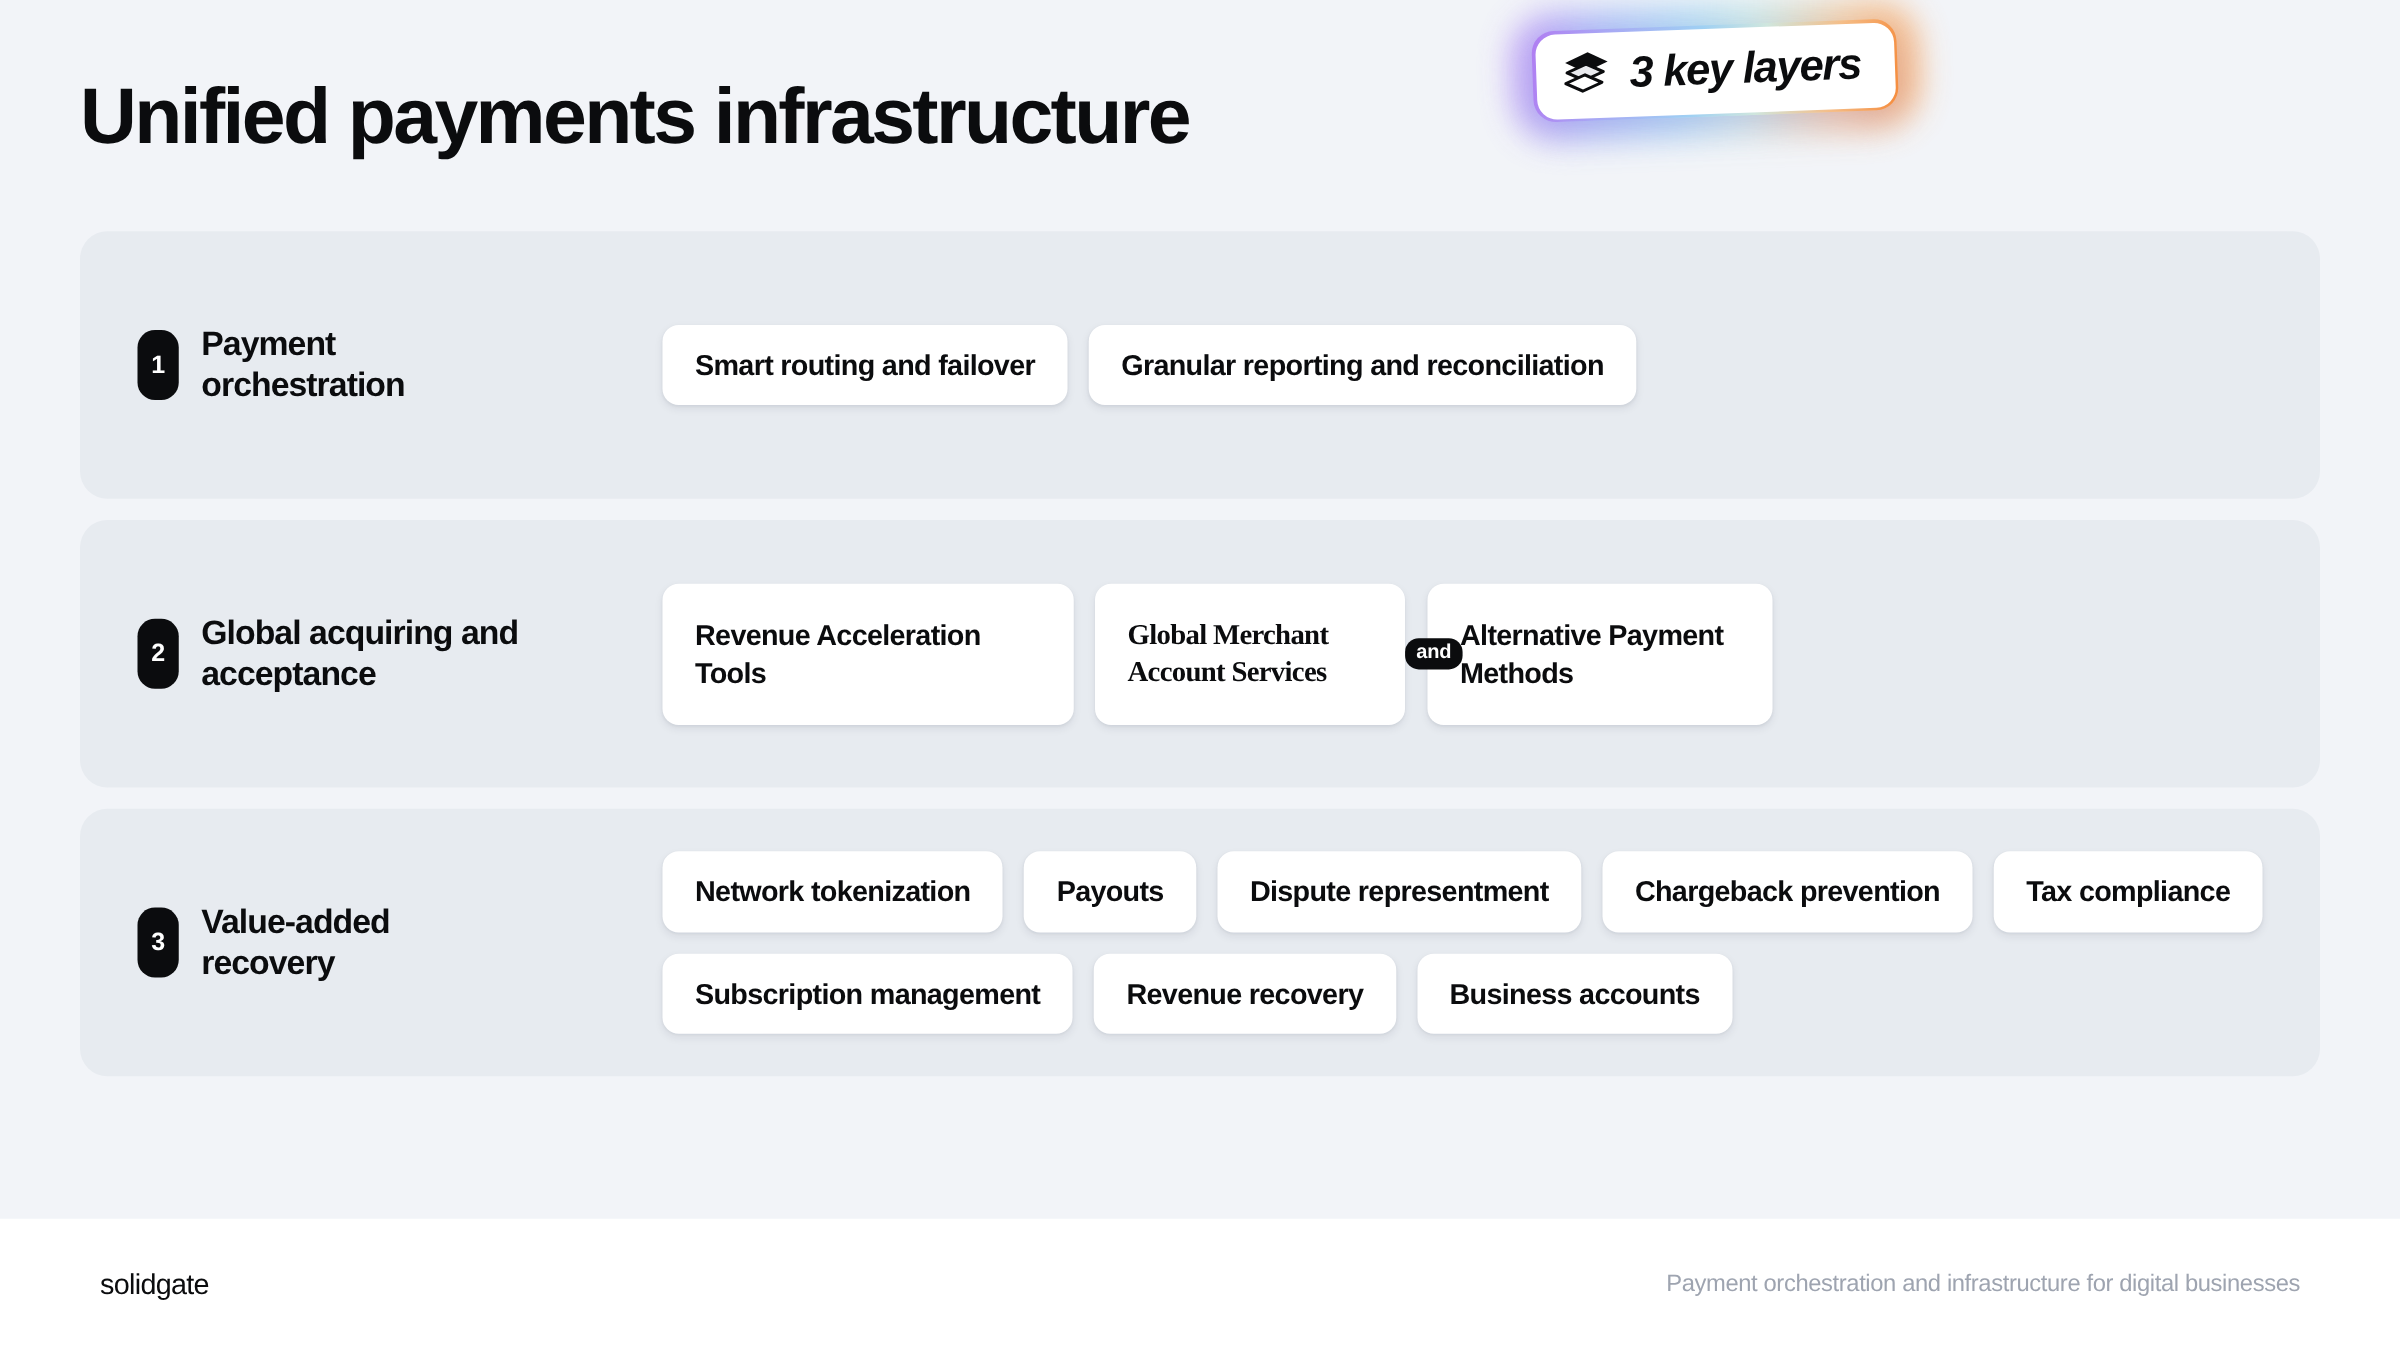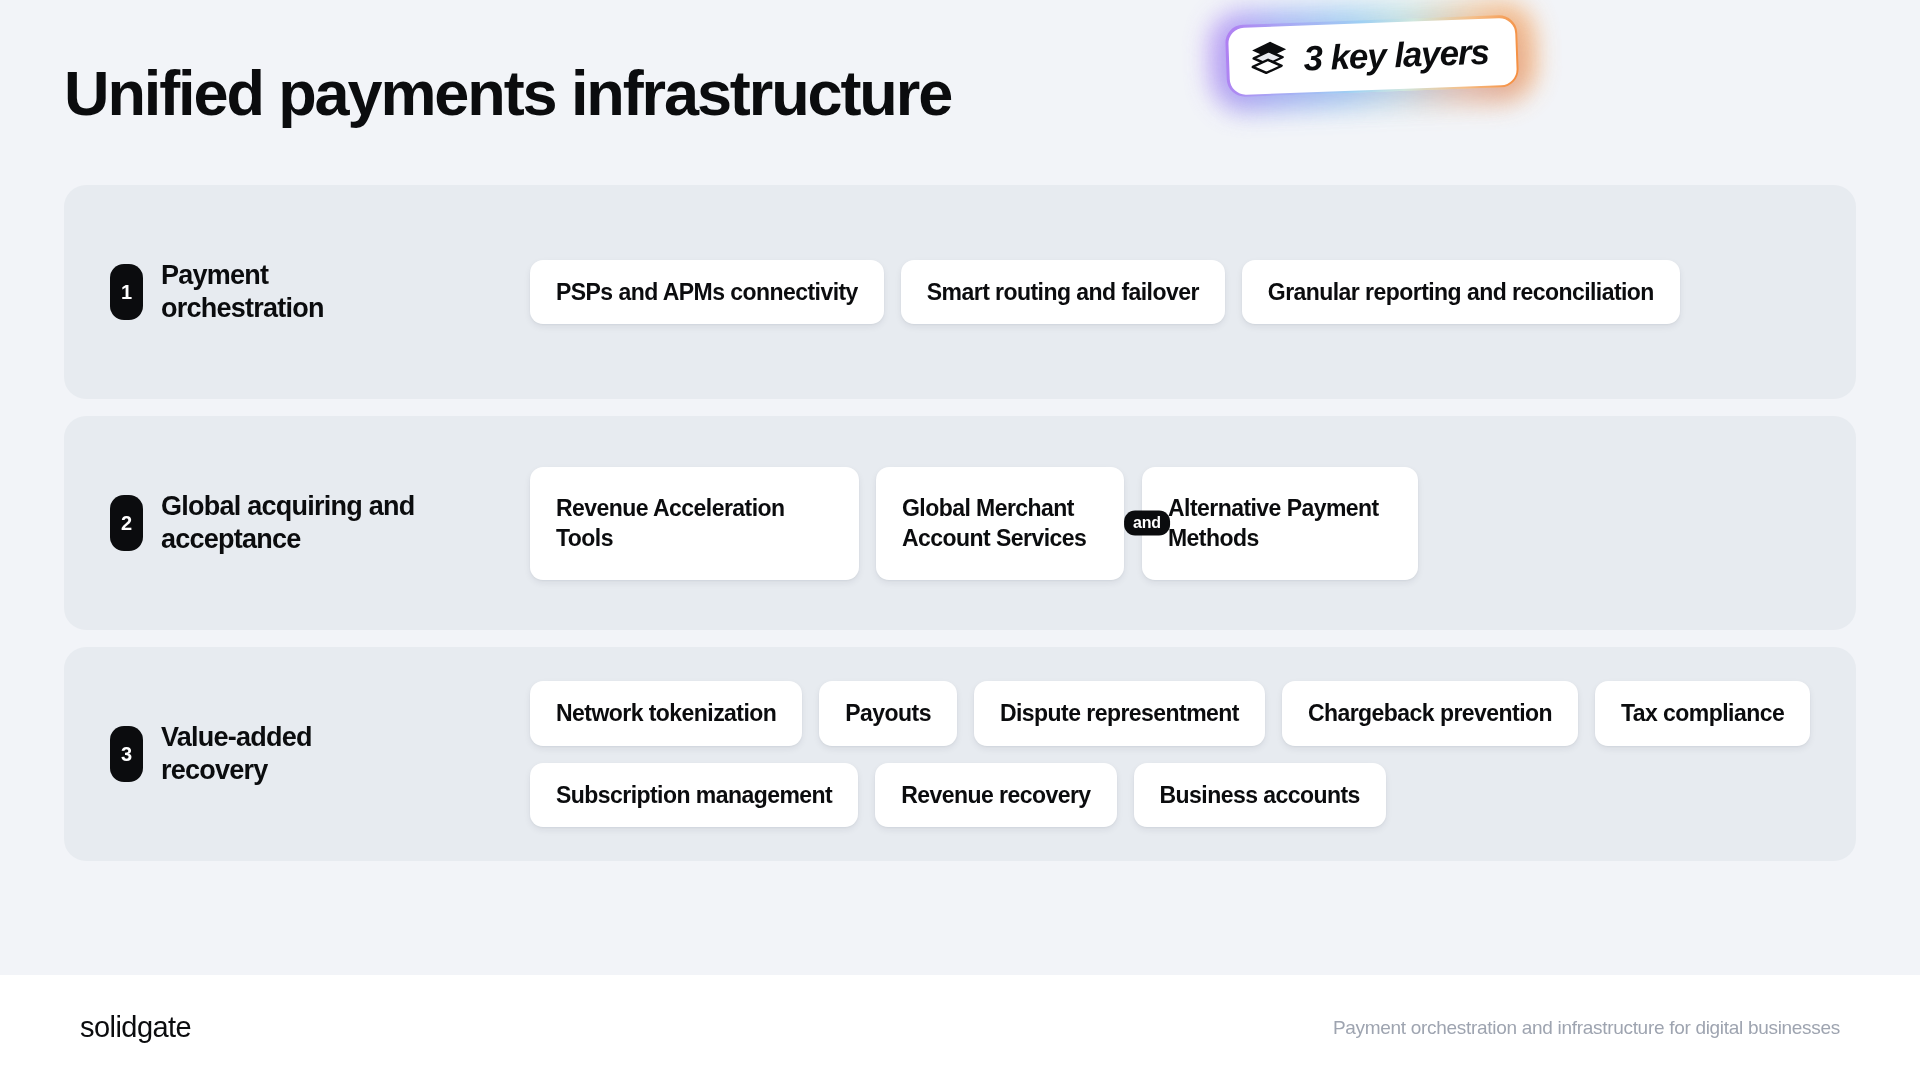--- a/index.html
+++ b/index.html
@@ -183,21 +183,21 @@
     min-height: 113px;
     display: flex;
     align-items: center;
     padding: 17px 26px;
     white-space: normal;
   }
 
   .chip.tall span { display: block; }
 
   .chip-w1 { width: 329px; }
-  .chip-w2 { width: 248px; }
+  .chip-w2 { width: 248px; font-family: Liberation Serif, serif; }
   .chip-w3 { width: 276px; }
 
   
   .chip-group {
     display: flex;
     align-items: center;
     position: relative;
   }
 
   .chip-group .chip.tall:first-child { margin-right: 18px; }
@@ -223,21 +223,21 @@
     flex: 0 0 auto;
     height: 105px;
     background: #ffffff;
     display: flex;
     align-items: center;
     justify-content: space-between;
     padding: 0 80px;
   }
 
   .footer-logo {
-    font-size: 29px;
+    font-size: 23px;
     font-weight: 400;
     letter-spacing: -.55px;
     color: #0b0c0e;
   }
 
   .footer-tagline {
     font-size: 19px;
     font-weight: 400;
     letter-spacing: -.3px;
     color: #9ea4b0;
@@ -273,21 +273,20 @@
     </div>
 
     <div class="rows">
 
       <div class="row">
         <div class="row-head">
           <div class="row-num">1</div>
           <div class="row-title">Payment orchestration</div>
         </div>
         <div class="row-chips">
-          <div class="chip">PSPs and APMs connectivity</div>
           <div class="chip">Smart routing and failover</div>
           <div class="chip">Granular reporting and reconciliation</div>
         </div>
       </div>
 
       <div class="row">
         <div class="row-head">
           <div class="row-num">2</div>
           <div class="row-title">Global acquiring and acceptance</div>
         </div>

